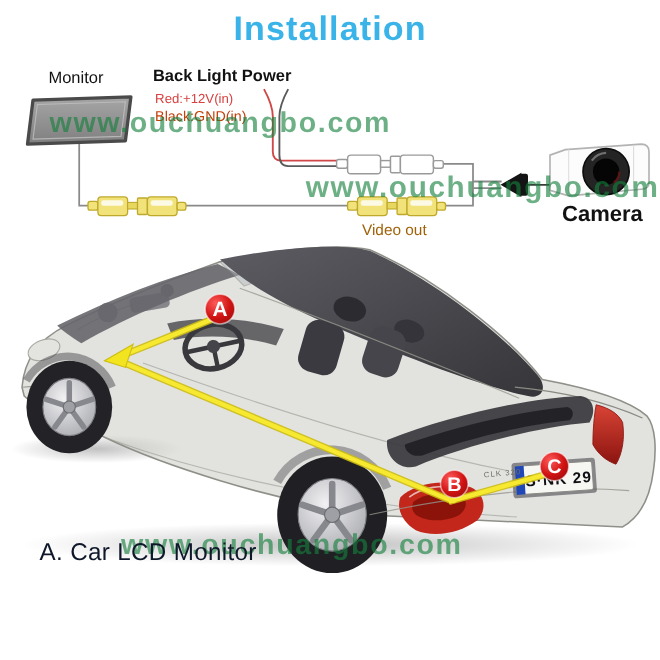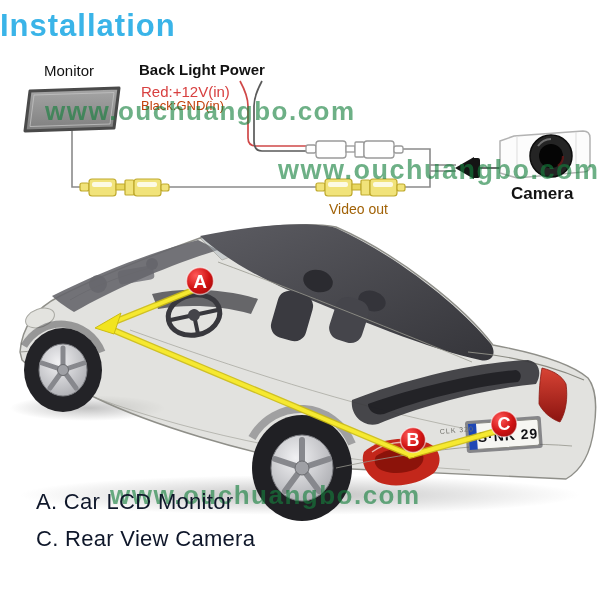--- a/index.html
+++ b/index.html
@@ -1,27 +1,27 @@
 <!DOCTYPE html>
 <html><head>
 <meta charset="utf-8">
 <style>
   html,body{margin:0;padding:0;background:#fff;}
   .stage{position:relative;width:600px;height:600px;background:#ffffff;overflow:hidden;
          font-family:"Liberation Sans",sans-serif;}
   .art{position:absolute;left:0;top:0;z-index:1;}
   .txt{position:absolute;z-index:3;white-space:nowrap;color:#121212;}
-  .title{top:8px;left:0;width:600px;text-align:left;font-size:31px;font-weight:bold;
+  .title{top:8px;left:0;width:600px;text-align:center;font-size:31px;font-weight:bold;
          color:#3ab4e8;letter-spacing:1px;}
   .monitor-label{left:44px;top:62px;font-size:15px;font-weight:normal;}
   .backlight-title{left:139px;top:61px;font-size:15px;font-weight:bold;}
-  .backlight-red{left:141px;top:83px;font-size:15px;color:#d84040;}
+  .backlight-red{left:141px;top:83px;font-size:12px;color:#d84040;}
   .backlight-black{left:141px;top:98px;font-size:13px;color:#c2410c;}
   .video-out{left:329px;top:201px;font-size:14px;color:#a16207;}
-  .camera-label{left:511px;top:184px;font-size:17px;font-weight:bold;}
+  .camera-label{left:511px;top:184px;font-size:20px;font-weight:bold;}
   .wm{position:absolute;z-index:5;white-space:nowrap;font-weight:bold;font-size:26px;
       letter-spacing:1.5px;color:#15803d;opacity:.62;pointer-events:none;}
   .wm-1{left:45px;top:96px;}
   .wm-2{left:278px;top:155px;font-size:27px;}
   .wm-3{left:110px;top:480px;}
   .legend{position:absolute;left:36px;top:483px;z-index:6;}
   .legend-item{font-size:22px;color:#0f172a;line-height:37px;letter-spacing:.3px;}
 </style>
 </head>
 <body>
@@ -238,15 +238,14 @@
   <div class="txt backlight-black">Black:GND(in)</div>
   <div class="txt video-out">Video out</div>
   <div class="txt camera-label">Camera</div>
 
   <div class="wm wm-1">www.ouchuangbo.com</div>
   <div class="wm wm-2">www.ouchuangbo.com</div>
   <div class="wm wm-3">www.ouchuangbo.com</div>
 
   <div class="legend">
     <div class="legend-item">A. Car LCD Monitor</div>
-    <div class="legend-item">C. Rear View Camera</div>
   </div>
 </div>
 
 </body></html>

